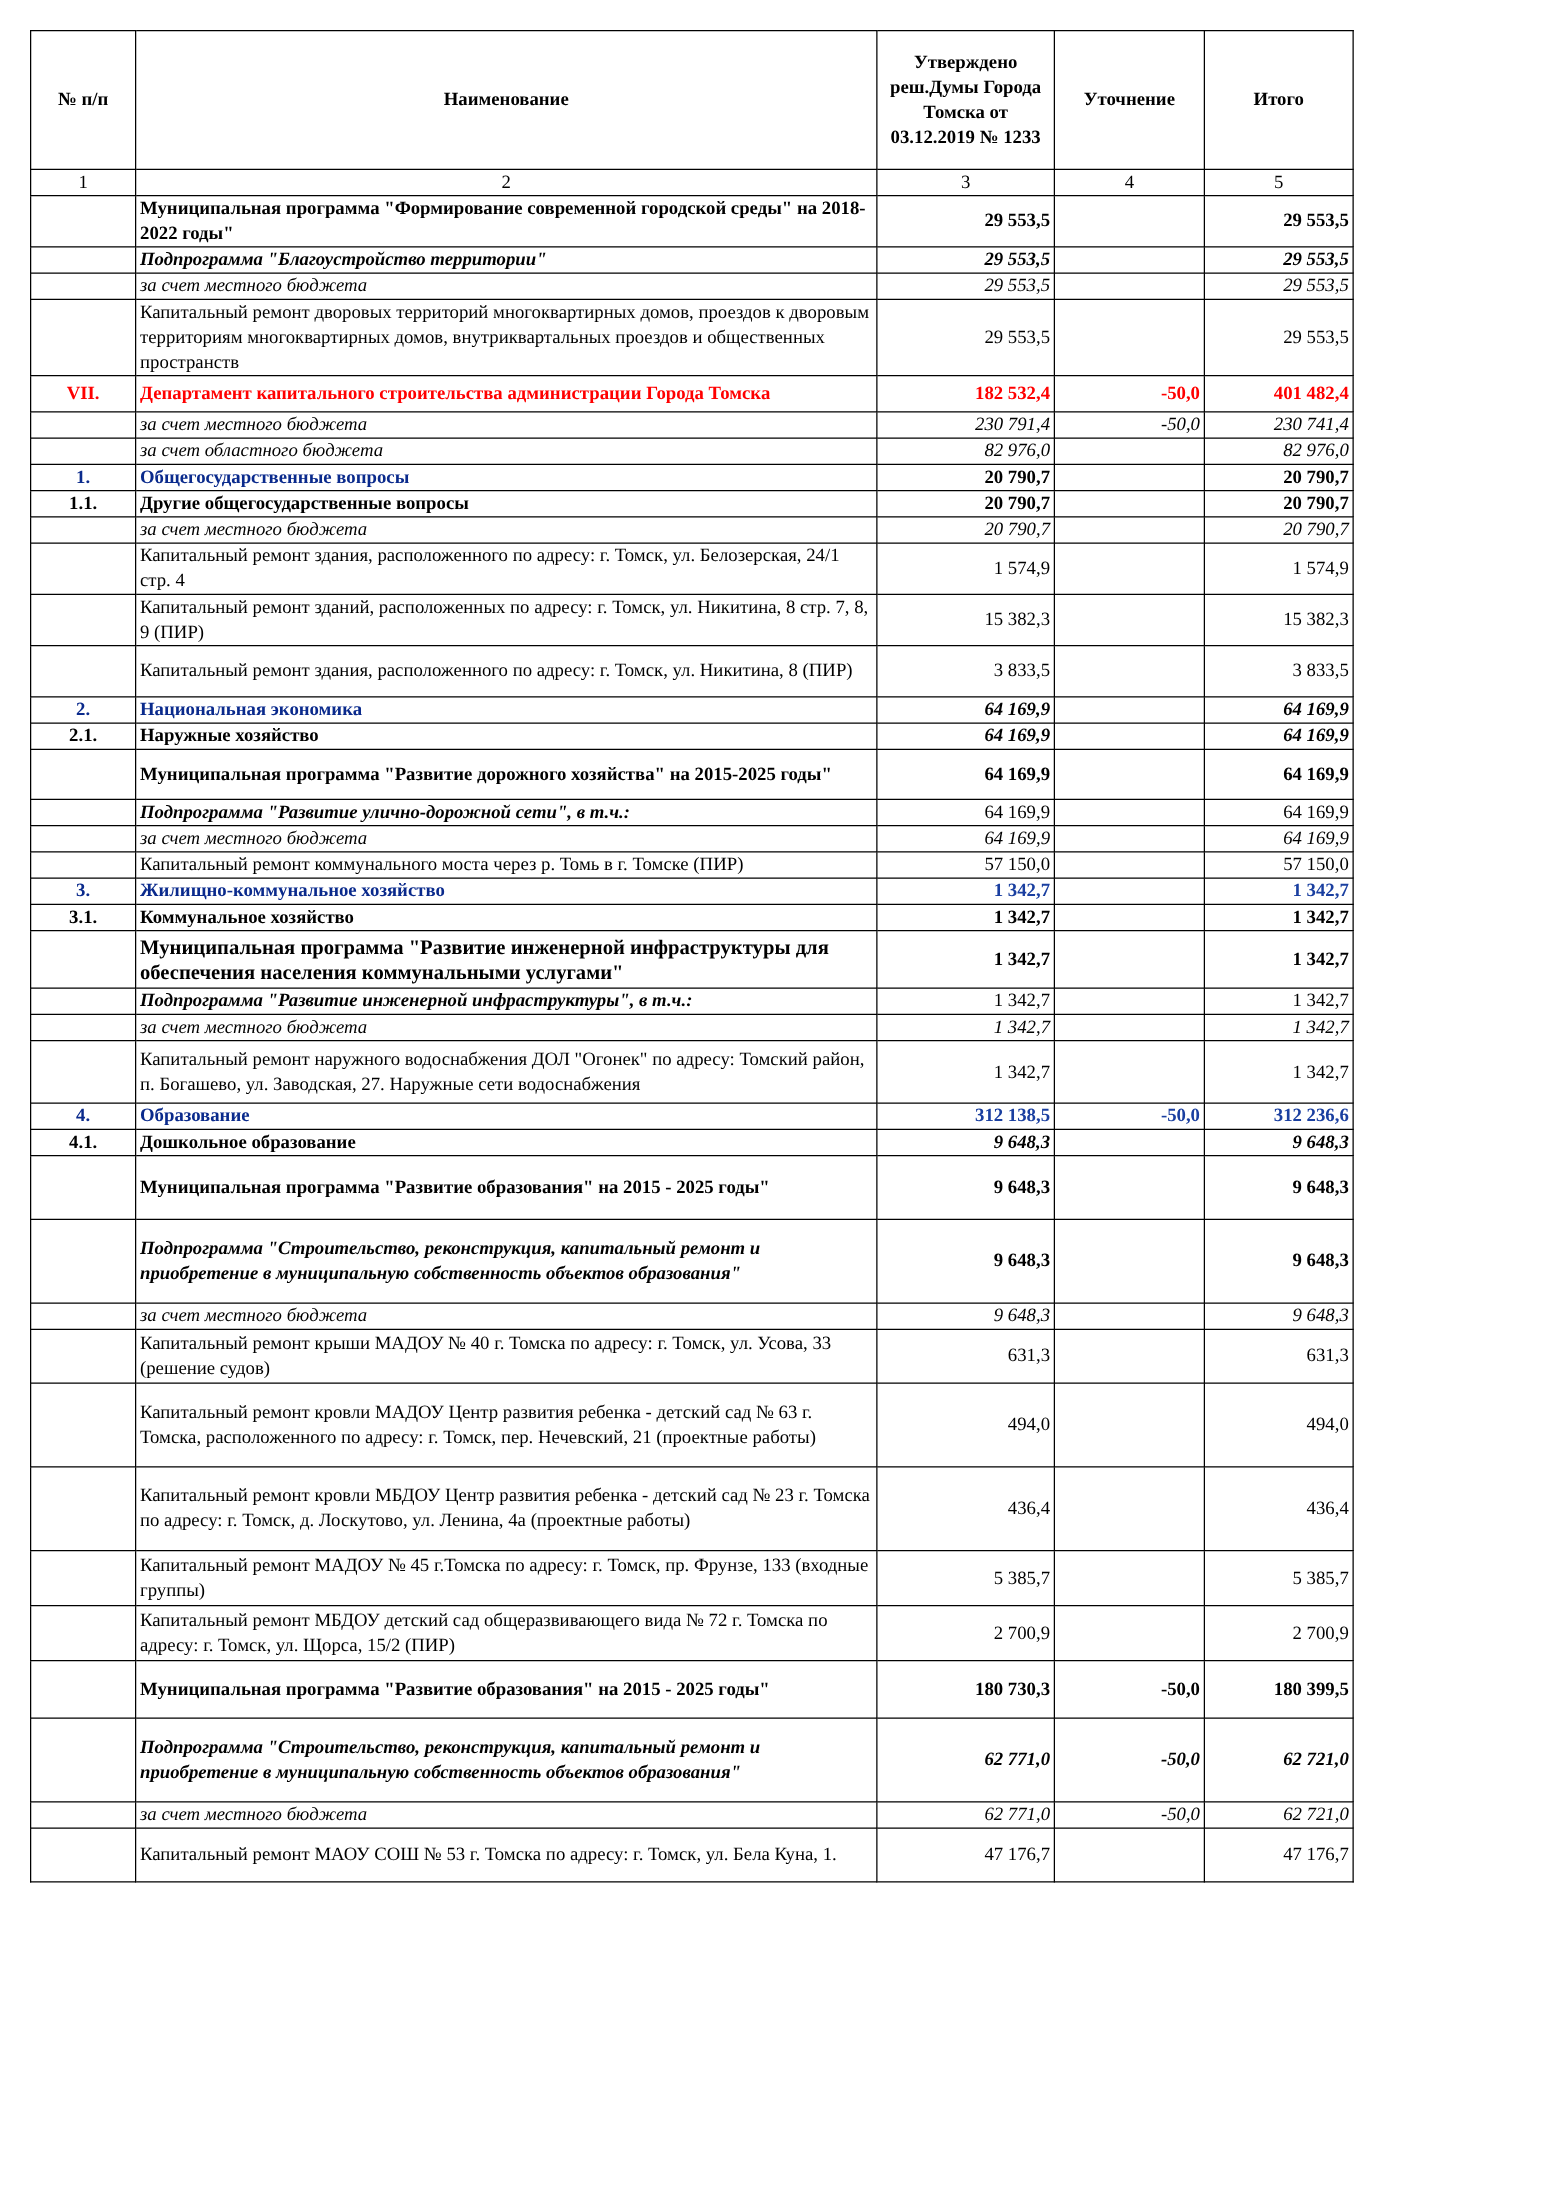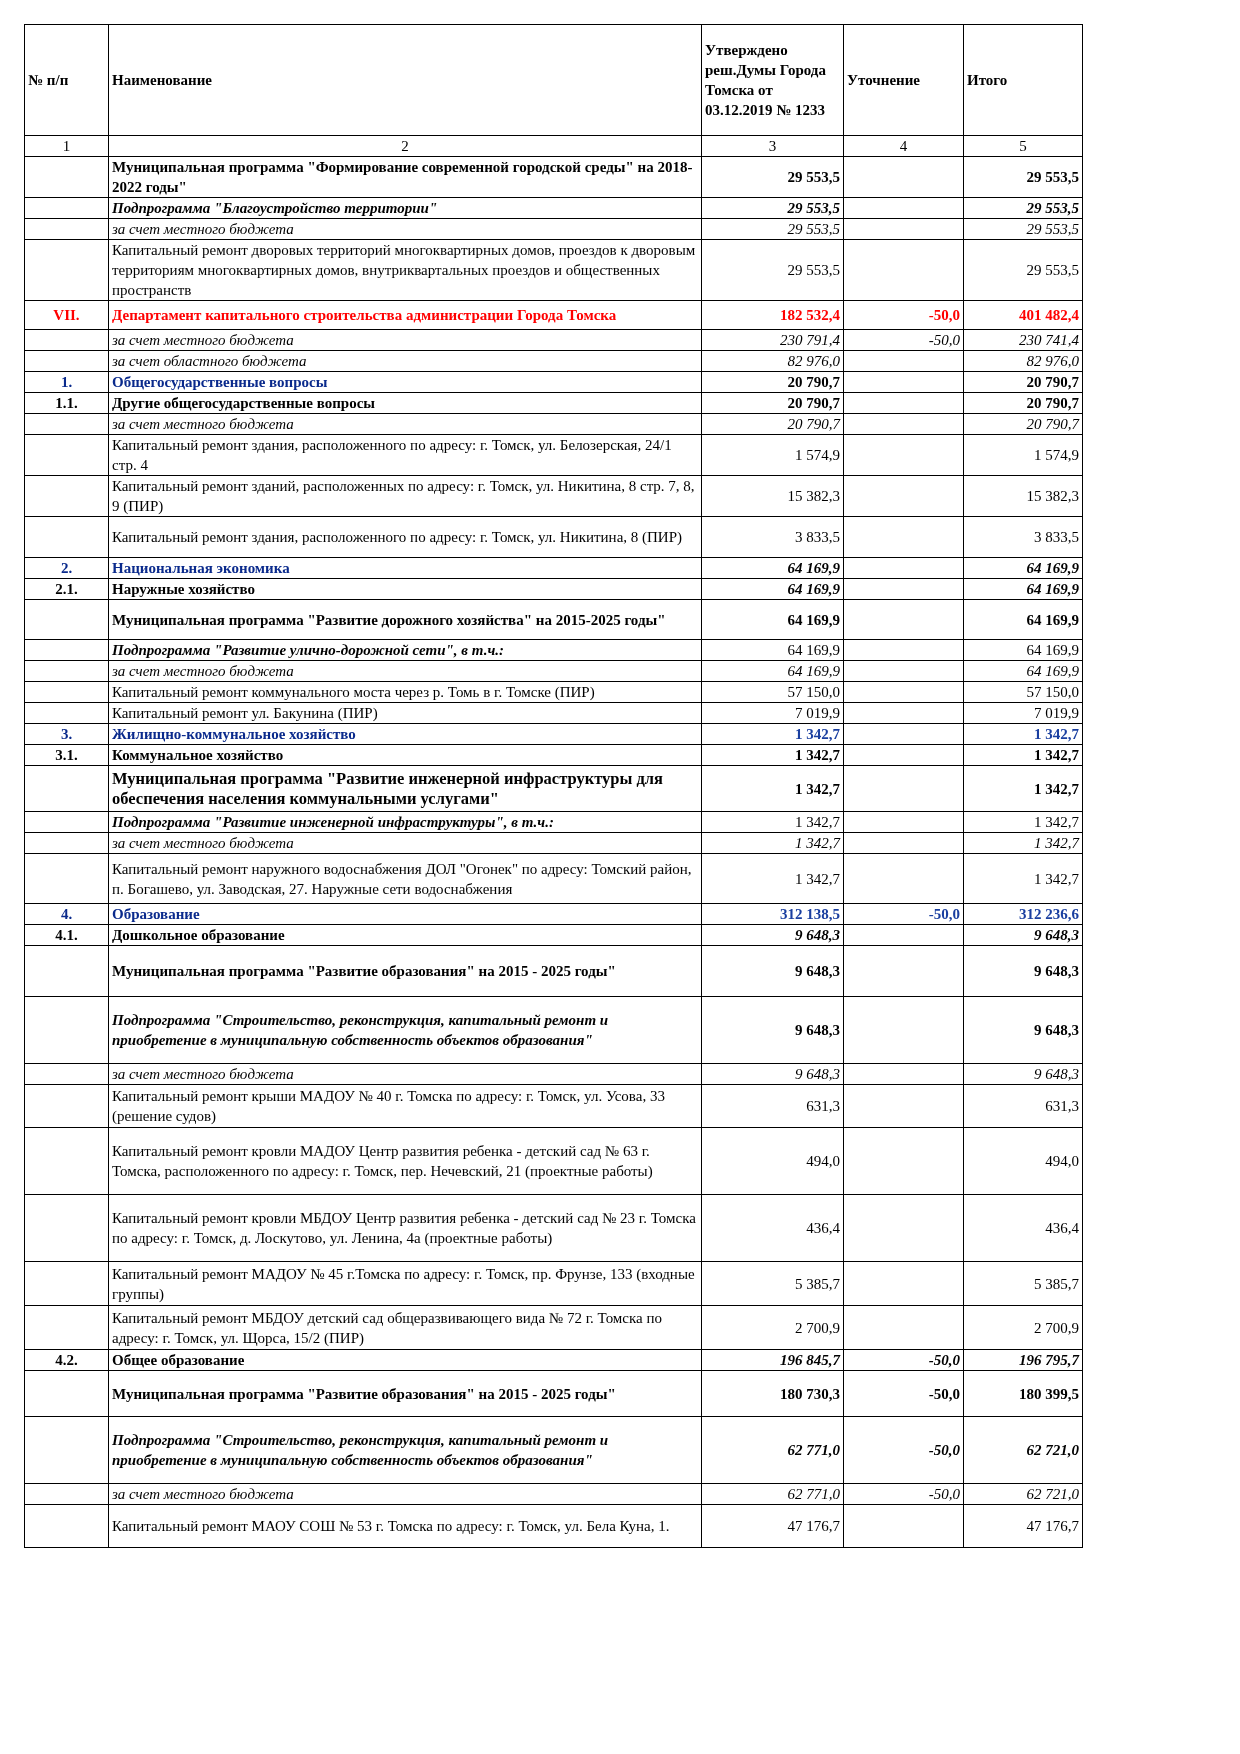--- a/index.html
+++ b/index.html
@@ -1,20 +1,20 @@
 <!DOCTYPE html>
 <html><head>
 <meta charset="utf-8">
 <style>
   html, body { margin:0; padding:0; background:#ffffff; }
   body { width:1240px; height:1754px; position:relative; font-family:"Liberation Serif", serif; color:#000; }
   table.budget { position:absolute; left:24px; top:24px; width:1058px; border-collapse:collapse; table-layout:fixed; font-size:15px; line-height:20px; }
   table.budget td { border:1.5px solid #000; padding:0 3px; vertical-align:middle; }
   col.c1 { width:84px; } col.c2 { width:593px; } col.c3 { width:142px; } col.c4 { width:120px; } col.c5 { width:119px; }
-  .hdr td { font-weight:bold; height:110px; font-size:15px; }
+  .hdr td { font-weight:bold; text-align:center; height:110px; font-size:15px; }
   .nums td { text-align:center; height:19px; font-size:15px; }
   td.num { text-align:right; }
   td.no { text-align:center; }
   .b { font-weight:bold; }
   .i { font-style:italic; }
   .red { color:#ff0000; }
   .blue { color:#0a2a8c; }
   .numblue { color:#1a3fa0; }
   .big { font-size:16.5px; }
   tr.r1 td { height:20px; }
@@ -187,27 +187,20 @@
       <td class="num i">64 169,9</td>
     </tr>
 
     <tr class="r1">
       <td class="no"></td>
       <td>Капитальный ремонт коммунального моста через р. Томь в г. Томске (ПИР)</td>
       <td class="num">57 150,0</td>
       <td class="num"></td>
       <td class="num">57 150,0</td>
     </tr>
-    <tr class="r1">
-      <td class="no"></td>
-      <td>Капитальный ремонт ул. Бакунина (ПИР)</td>
-      <td class="num">7 019,9</td>
-      <td class="num"></td>
-      <td class="num">7 019,9</td>
-    </tr>
 
     <tr class="r1">
       <td class="no b blue">3.</td>
       <td class="b blue">Жилищно-коммунальное хозяйство</td>
       <td class="num b numblue">1 342,7</td>
       <td class="num b numblue"></td>
       <td class="num b numblue">1 342,7</td>
     </tr>
 
     <tr class="r1">
@@ -319,27 +312,20 @@
       <td class="num">5 385,7</td>
     </tr>
     <tr style="height:44px">
       <td class="no"></td>
       <td>Капитальный ремонт МБДОУ детский сад общеразвивающего вида № 72 г. Томска по адресу: г. Томск, ул. Щорса, 15/2 (ПИР)</td>
       <td class="num">2 700,9</td>
       <td class="num"></td>
       <td class="num">2 700,9</td>
     </tr>
 
-    <tr class="r1">
-      <td class="no b">4.2.</td>
-      <td class="b">Общее образование</td>
-      <td class="num b i">196 845,7</td>
-      <td class="num b i">-50,0</td>
-      <td class="num b i">196 795,7</td>
-    </tr>
 
     <tr style="height:46px">
       <td class="no"></td>
       <td class="b">Муниципальная программа "Развитие образования" на 2015 - 2025 годы"</td>
       <td class="num b">180 730,3</td>
       <td class="num b">-50,0</td>
       <td class="num b">180 399,5</td>
     </tr>
 
     <tr style="height:67px">

